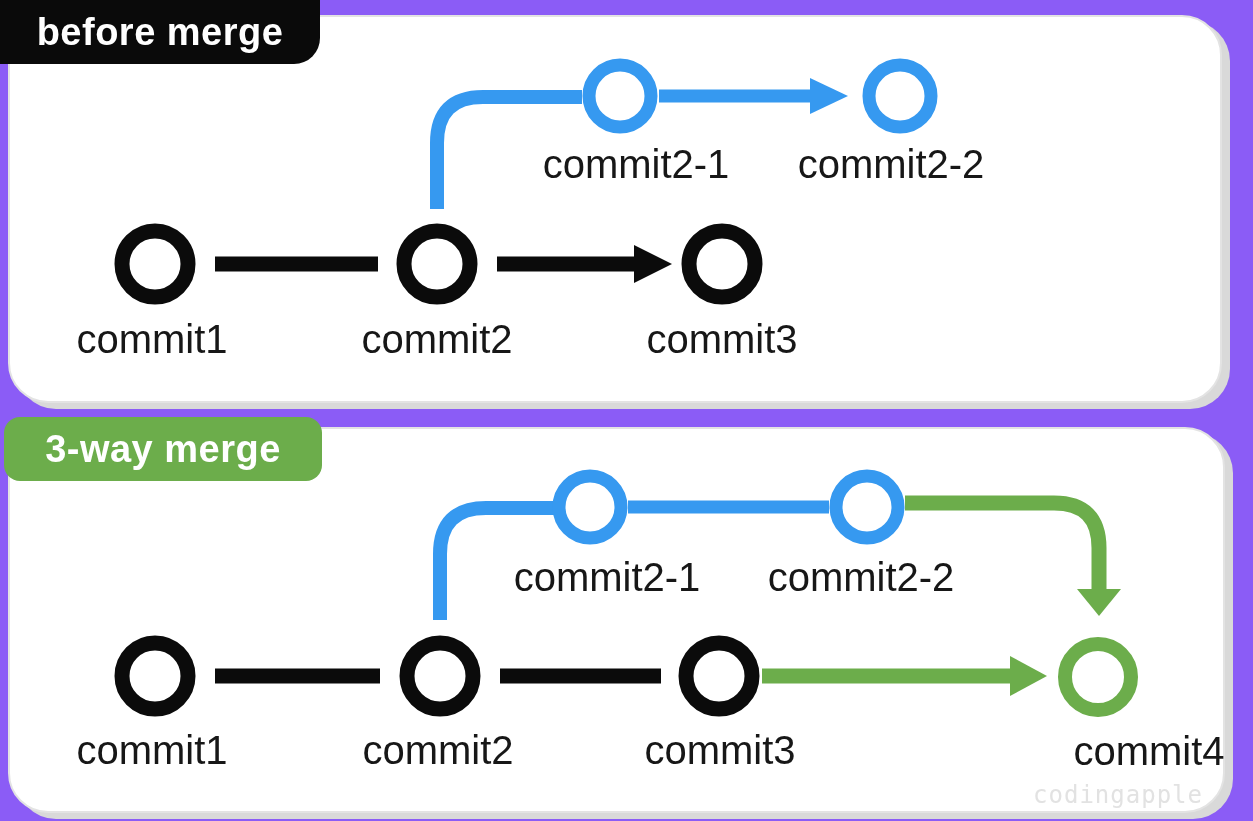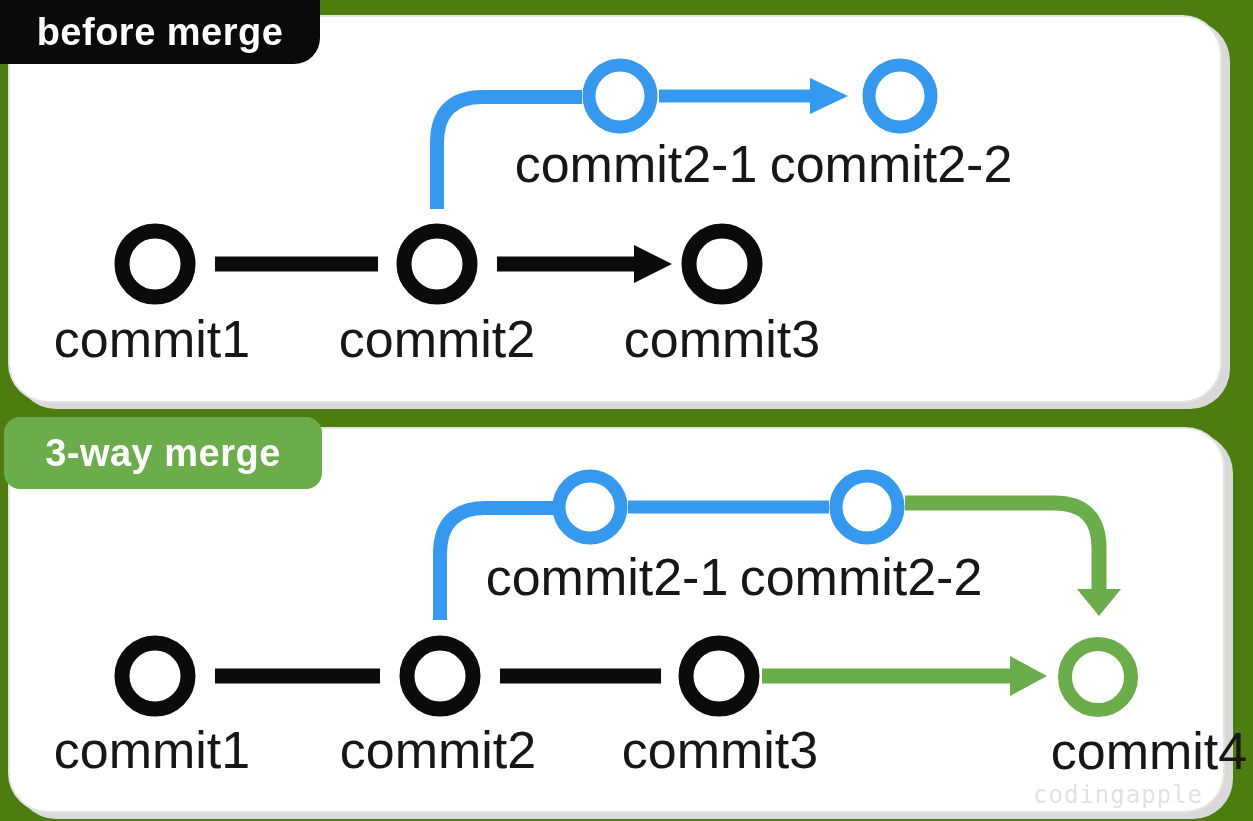--- a/index.html
+++ b/index.html
@@ -1,19 +1,19 @@
 <!DOCTYPE html>
 <html><head>
 <meta charset="utf-8">
 <style>
   html,body{margin:0;padding:0;background:#000;}
   .canvas{
     position:relative;
     width:1253px;height:821px;
-    background:#4d7c0f;
+    background:#8b5cf6;
     overflow:hidden;
     font-family:"Liberation Sans", sans-serif;
   }
   .panel{
     position:absolute;
     background:#fff;
     border:2px solid #e3e3e3;
     border-radius:40px;
     box-shadow:8px 6px 0 #d9d9d9;
     box-sizing:border-box;
@@ -27,29 +27,29 @@
     font-size:38px;
     display:flex;align-items:center;justify-content:center;
     letter-spacing:0.5px;
   }
   .badge-black{
     left:0;top:0;width:320px;height:64px;
     background:#0a0a0a;
     border-radius:0 0 26px 0;
   }
   .badge-green{
-    left:4px;top:417px;width:318px;height:72px;
+    left:4px;top:417px;width:318px;height:64px;
     background:#6cad4b;
     border-radius:16px;
   }
   .graph-svg{position:absolute;left:0;top:0;}
   .node-label{
     position:absolute;
     transform:translate(-50%,-50%);
-    font-size:52px;
+    font-size:40px;
     color:#171717;
     white-space:nowrap;
   }
   .watermark{
     position:absolute;
     right:50px;top:781px;
     font-family:"DejaVu Sans Mono", monospace;
     font-size:24px;
     letter-spacing:1px;
     color:#e2e2e2;

